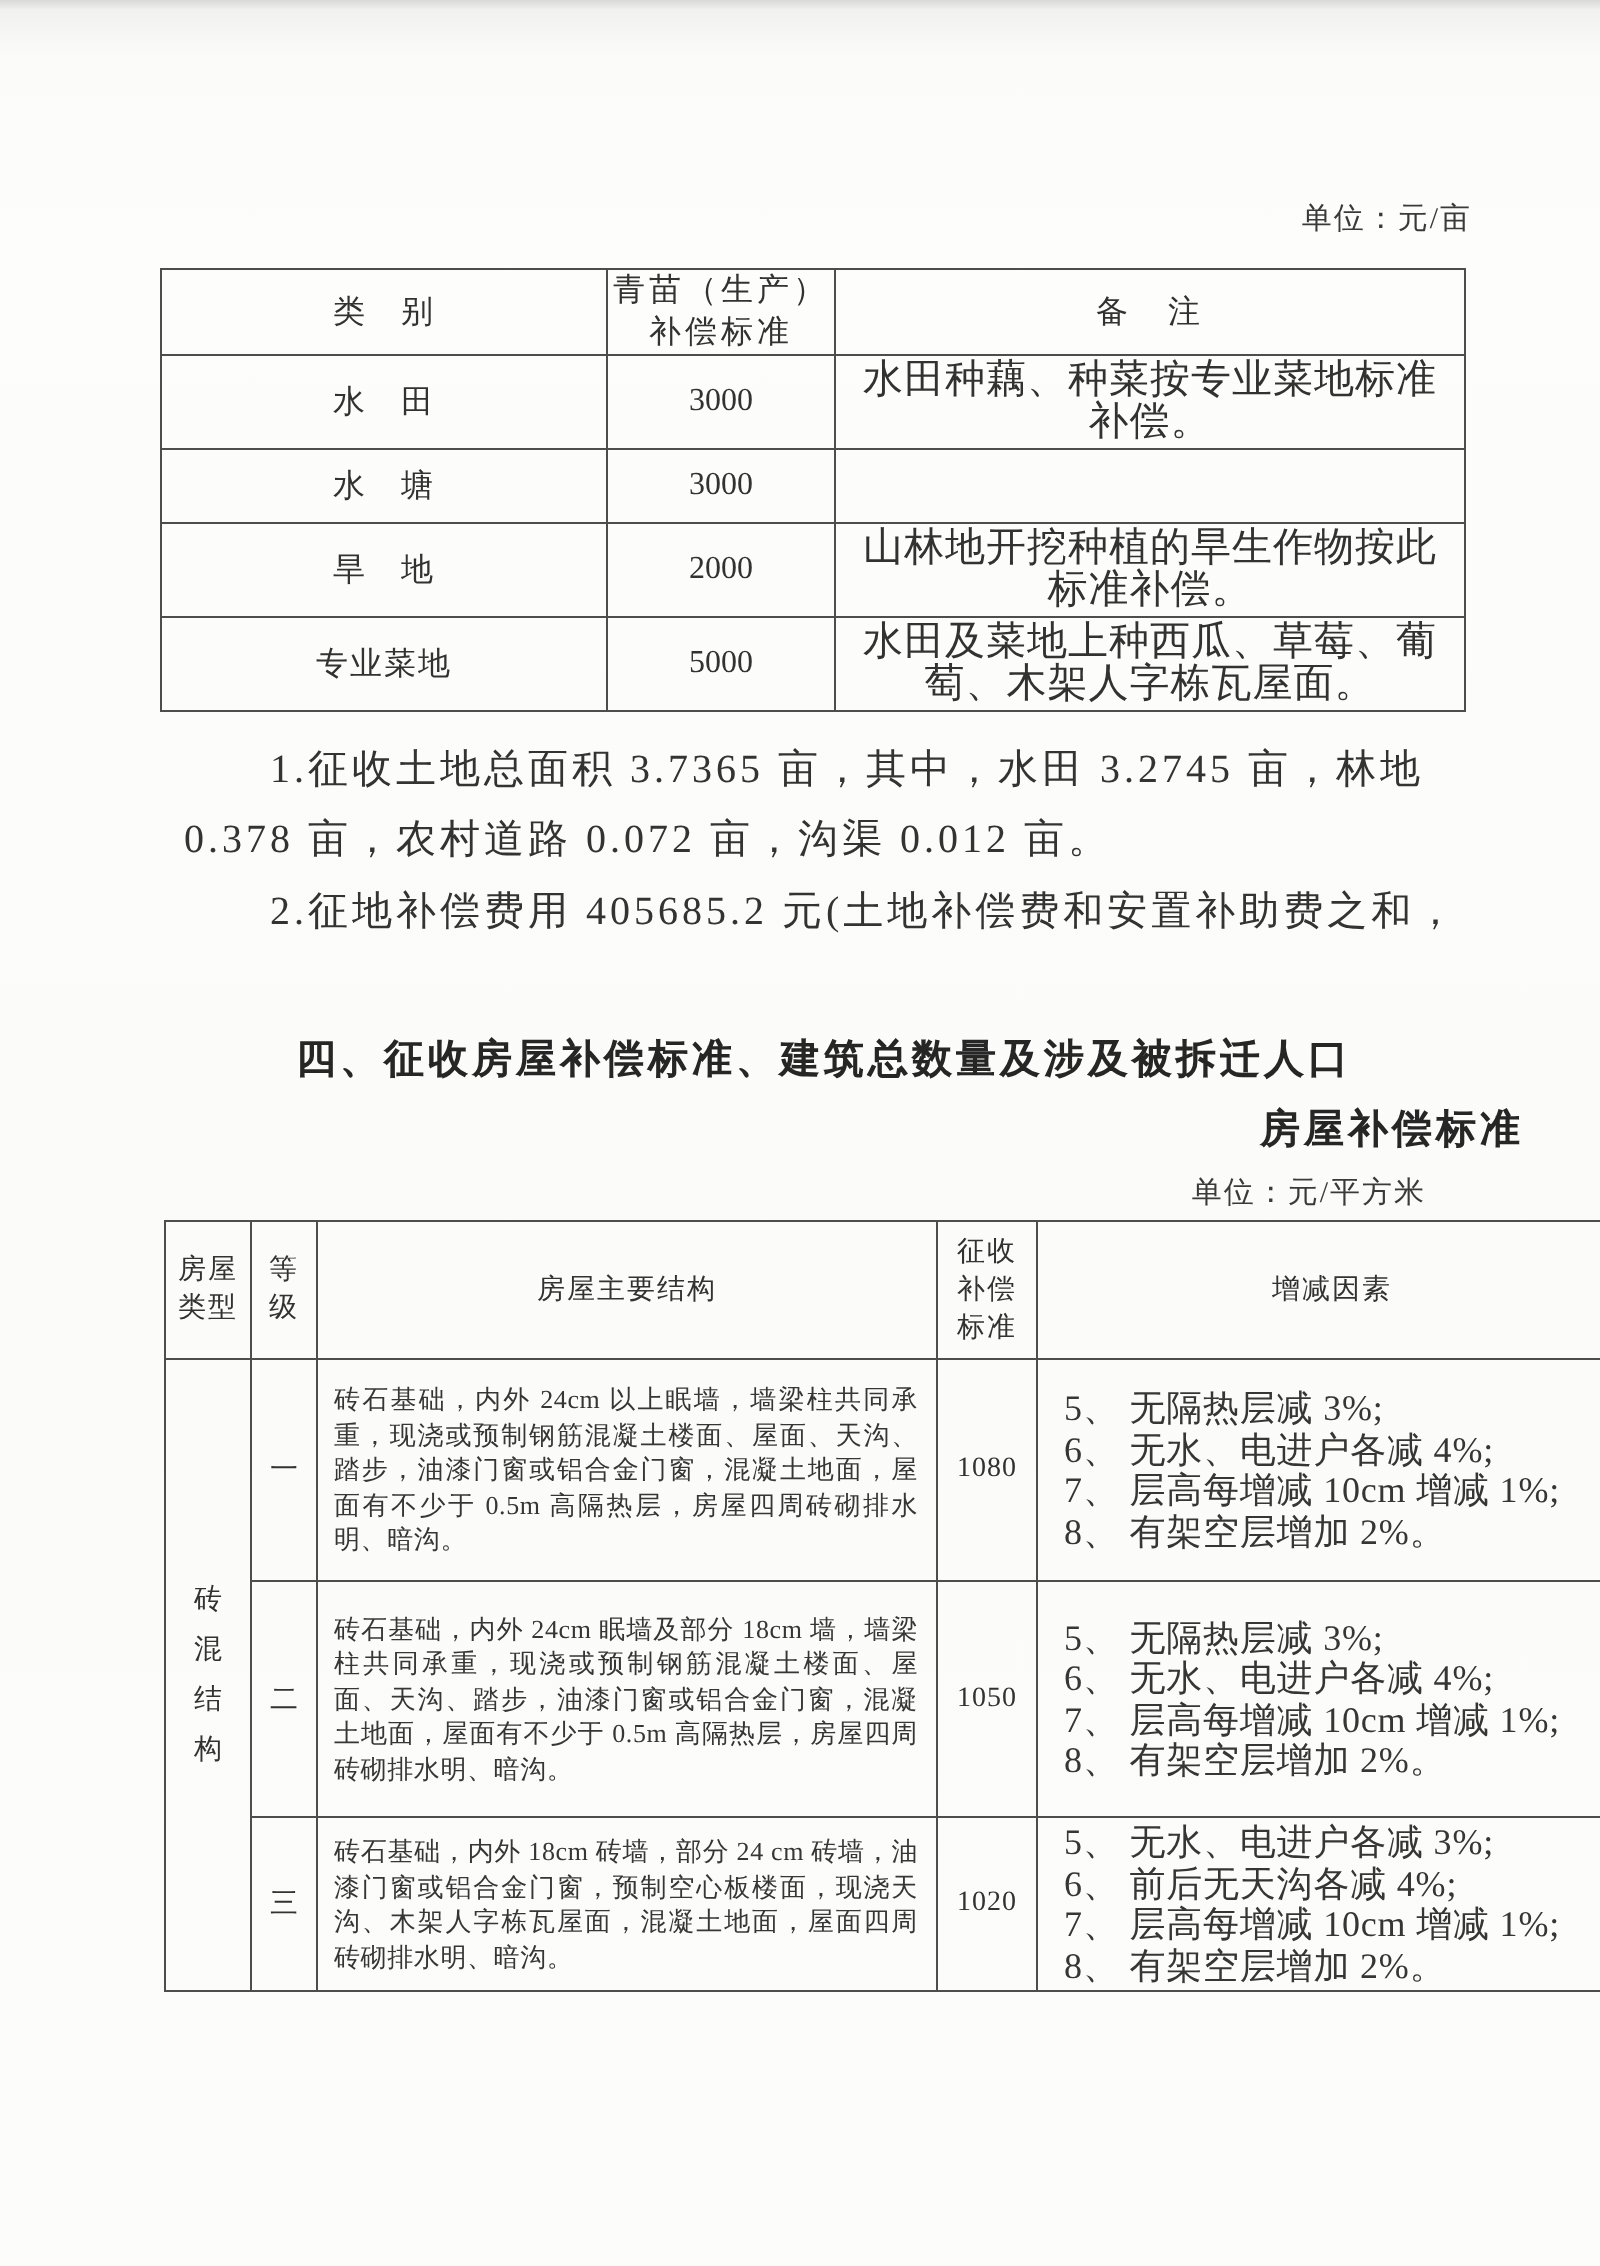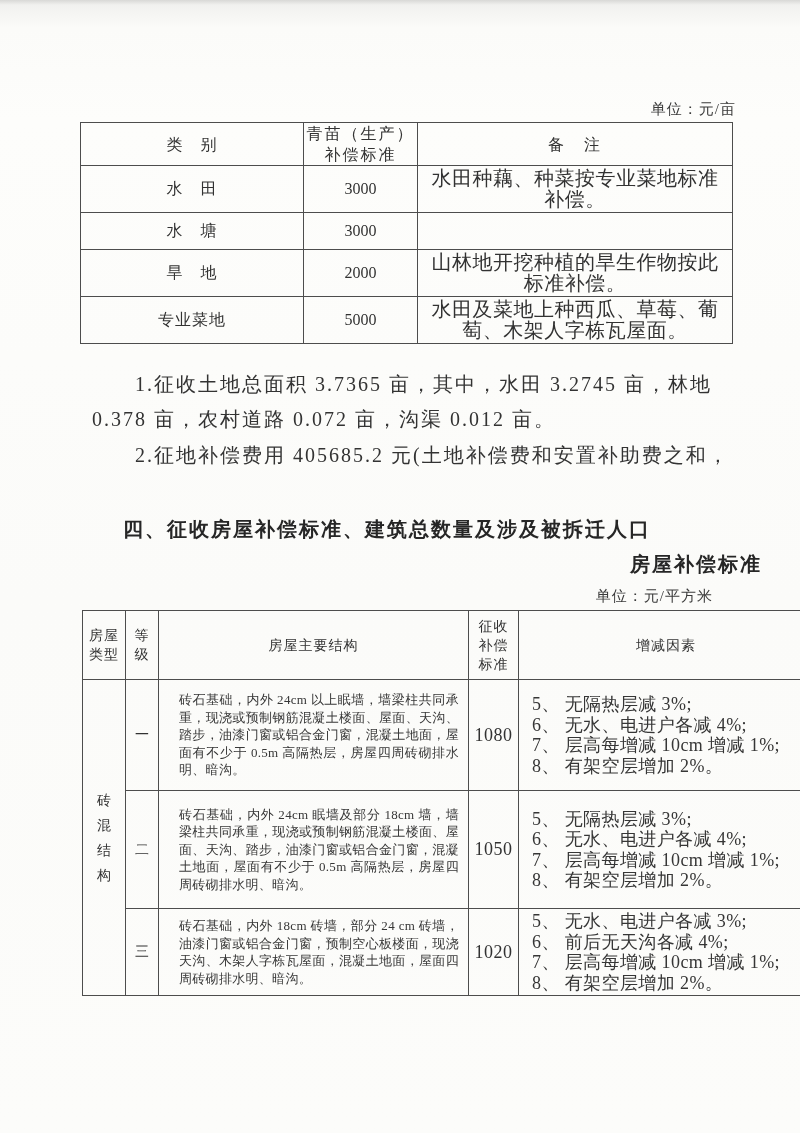--- a/index.html
+++ b/index.html
@@ -10,43 +10,43 @@
     color:#303030;
   }
   .unit{position:absolute;font-size:15px;letter-spacing:1px;color:#3a3a3a;text-align:right;}
   .unit1{top:100px;right:64px;}
   .unit2{top:587px;right:87px;}
   table{border-collapse:collapse;table-layout:fixed;position:absolute;background:transparent;}
   td,th{border:1px solid #4d4d4d;font-weight:normal;text-align:center;vertical-align:middle;
         color:#323232;padding:0;overflow:hidden;}
   .pre{white-space:pre-line;}
   
-  .t1{left:80px;top:122px;width:653px;font-size:16px;}
+  .t1{left:80px;top:134px;width:653px;font-size:16px;}
   .t1 th{font-size:16px;line-height:21px;letter-spacing:2px;}
   .t1 .hrow{height:42px;}
   .t1 .r1{height:45px;} .t1 .r2{height:37px;} .t1 .r3{height:38px;} .t1 .r4{height:46px;padding-left:36px;}
   .t1 .remark{text-align:center;padding:2px 8px;line-height:21px;letter-spacing:0.5px;font-size:20px;}
   .t1 .cat{letter-spacing:1px;}
   
   .b{font-weight:bold;color:#262626;}
   .h3{position:absolute;left:138px;top:339px;font-size:20px;letter-spacing:2px;}
-  .h4{position:absolute;left:123px;top:516px;font-size:20px;letter-spacing:2px;}
+  .h4{position:absolute;left:148px;top:516px;font-size:20px;letter-spacing:2px;}
   .subtitle{position:absolute;left:82px;top:551px;width:680px;text-align:right;font-size:20px;letter-spacing:2px;}
   .para{position:absolute;font-size:20px;letter-spacing:2px;white-space:nowrap;color:#333333;}
   .ind{left:135px;} .noind{left:92px;}
   .p1a{top:371px;} .p1b{top:406px;} .p2a{top:442px;} .p2b{top:478px;}
   
   .t2{left:82px;top:610px;width:732px;}
   .t2 th{font-size:14px;line-height:19px;letter-spacing:1px;}
   .t2 .hrow{height:69px;}
   .t2 .tr1{height:111px;} .t2 .tr2{height:118px;} .t2 .tr3{height:87px;}
   .t2 .vert{font-size:14px;line-height:25px;letter-spacing:0;}
   .t2 .grade{font-size:14px;}
-  .t2 .struct{text-align:justify;padding:4px 9px 4px 20px;font-size:13px;line-height:17.5px;letter-spacing:0.3px;color:#363636;margin-left:15px;}
-  .t2 .std{font-size:18px;letter-spacing:0.5px;}
+  .t2 .struct{text-align:justify;padding:4px 9px 4px 8px;font-size:13px;line-height:17.5px;letter-spacing:0.3px;color:#363636;margin-left:15px;}
+  .t2 .std{font-size:14px;letter-spacing:0.5px;}
   .t2 .factors{text-align:left;padding:2px 4px 2px 13px;}
   .t2 .factors div{font-size:18px;line-height:20.5px;letter-spacing:0.4px;white-space:nowrap;color:#363636;}
 </style>
 </head>
 <body>
 
 <div class="page">
 
   <div class="unit unit1">单位：元/亩</div>
 

